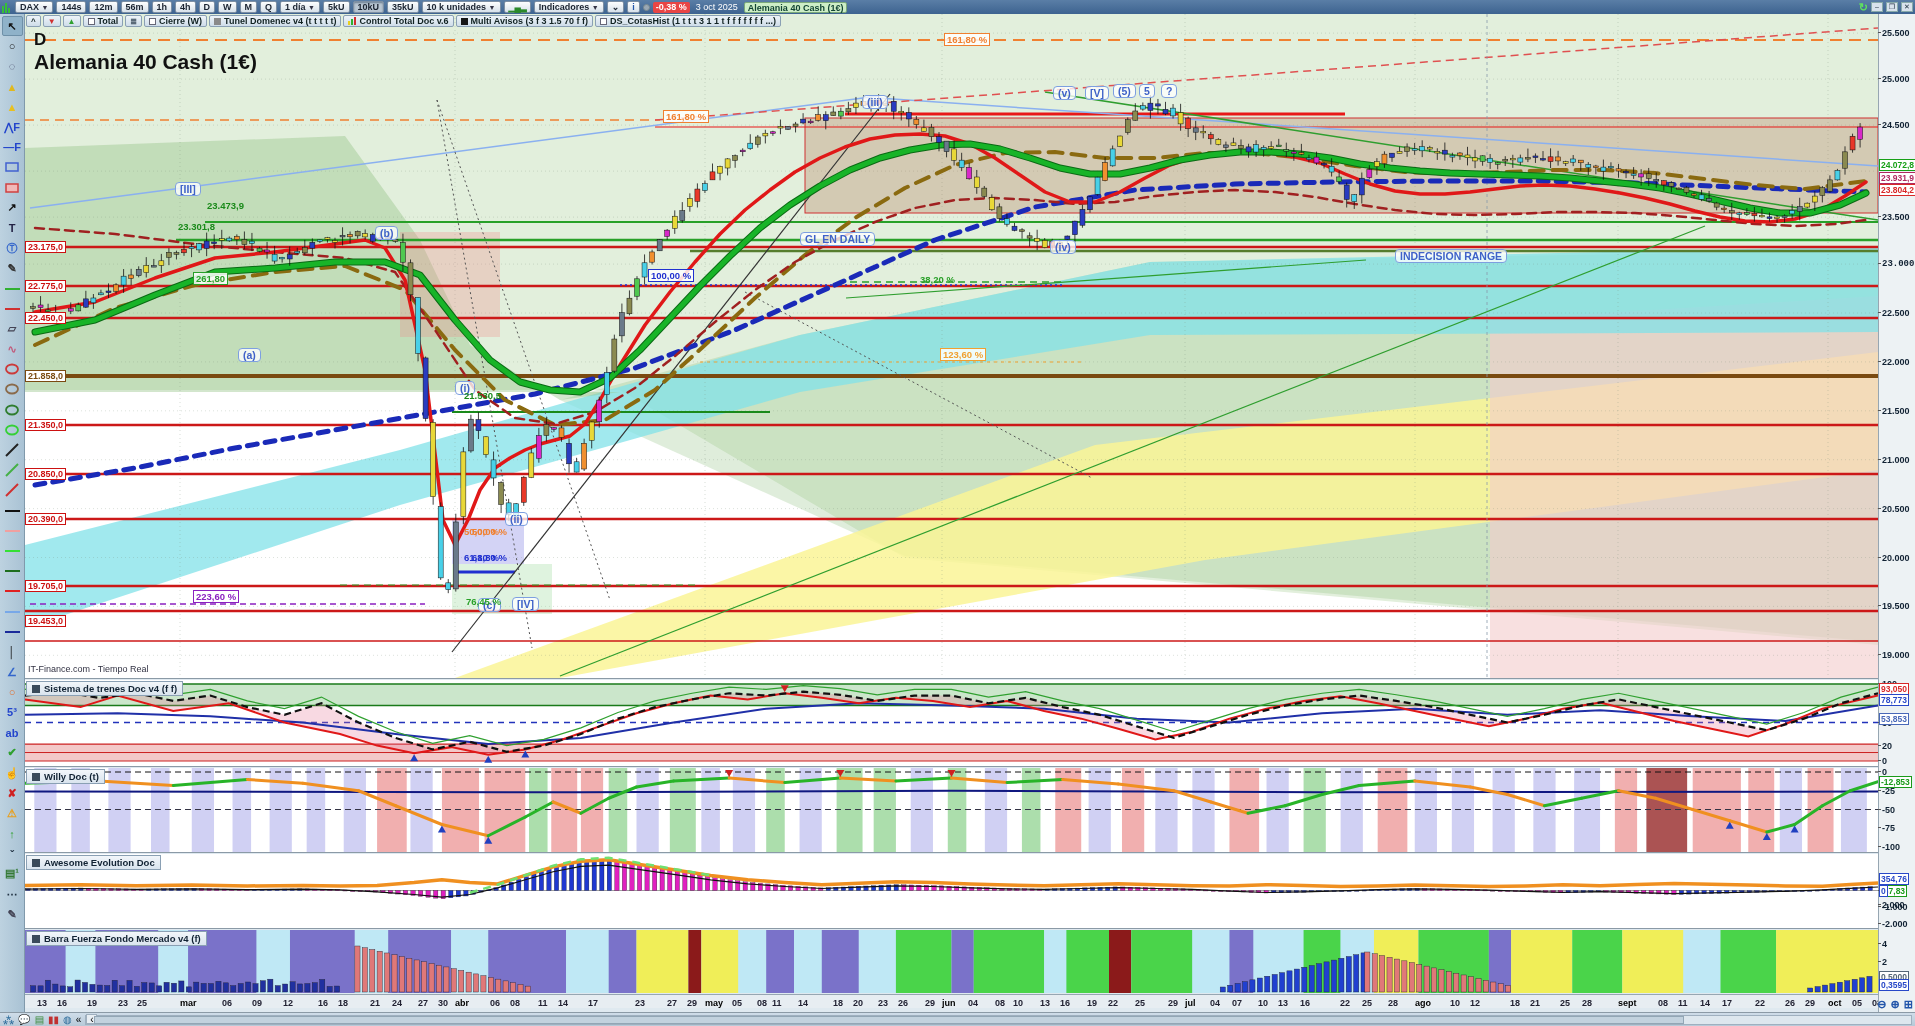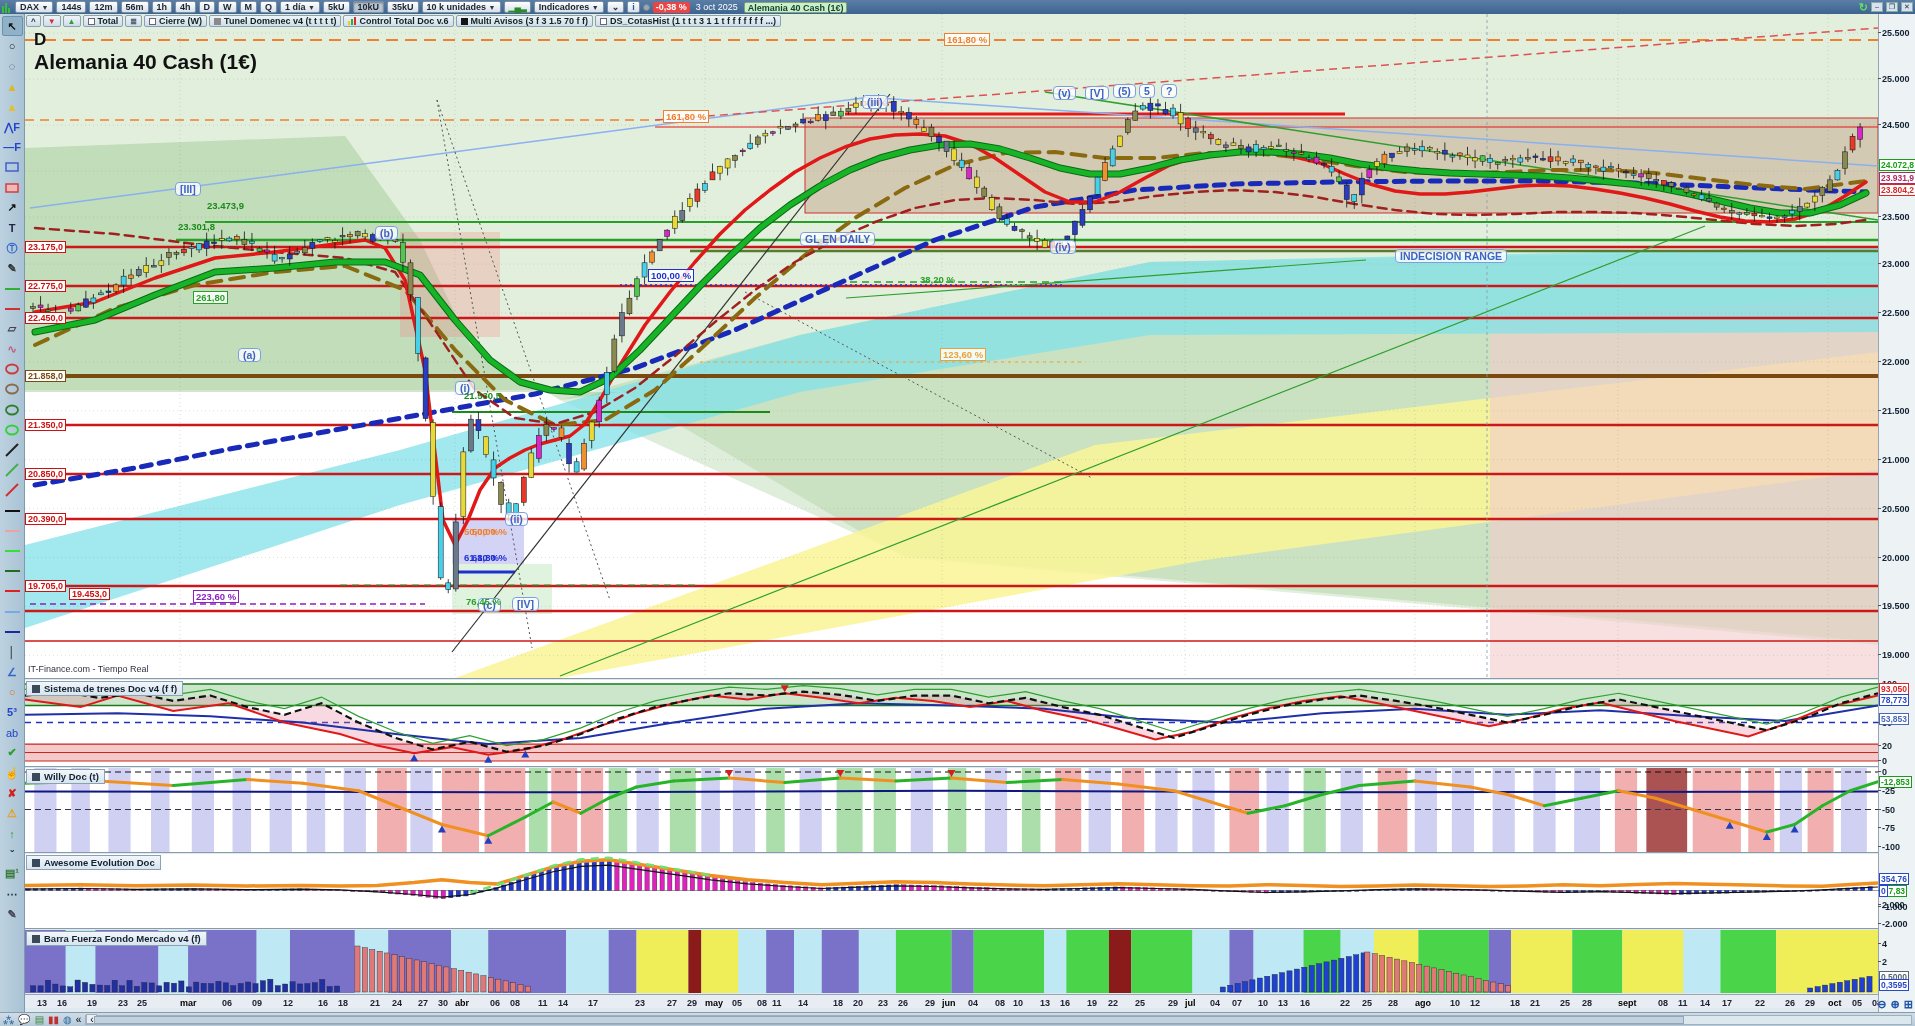--- a/index.html
+++ b/index.html
@@ -718,38 +718,38 @@
       <div class="wave" style="left: 512px; top: 597px;">[IV]</div>
       <div class="wave" style="left: 800px; top: 232px;">GL EN DAILY</div>
       <div class="wave" style="left: 1050px; top: 240px;">(iv)</div>
       <div class="wave" style="left: 1395px; top: 249px;">INDECISION RANGE</div>
       <div class="pct box" style="left: 663px; top: 110px; color: rgb(240, 128, 48); border-color: rgb(240, 128, 48);">161,80 %</div>
       <div class="pct box" style="left: 944px; top: 33px; color: rgb(240, 128, 48); border-color: rgb(240, 128, 48);">161,80 %</div>
       <div class="pct box" style="left: 648px; top: 269px; color: rgb(32, 48, 208); border-color: rgb(32, 48, 208);">100,00 %</div>
       <div class="pct" style="left: 918px; top: 274px; color: rgb(40, 160, 40);">38,20 %</div>
       <div class="pct box" style="left: 940px; top: 348px; color: rgb(240, 160, 48); border-color: rgb(240, 160, 48);">123,60 %</div>
       <div class="pct box" style="left: 193px; top: 590px; color: rgb(138, 32, 192); border-color: rgb(138, 32, 192);">223,60 %</div>
-      <div class="pct box" style="left: 193px; top: 291px; color: rgb(40, 160, 40); border-color: rgb(40, 160, 40);">261,80</div>
+      <div class="pct box" style="left: 193px; top: 272px; color: rgb(40, 160, 40); border-color: rgb(40, 160, 40);">261,80</div>
       <div class="pct" style="left: 462px; top: 390px; color: rgb(26, 138, 26);">21.530,5</div>
       <div class="pct" style="left: 205px; top: 200px; color: rgb(26, 138, 26);">23.473,9</div>
       <div class="pct" style="left: 176px; top: 221px; color: rgb(26, 138, 26);">23.301,8</div>
       <div class="pct" style="left: 462px; top: 526px; color: rgb(240, 128, 48);">50,00 %</div>
       <div class="pct" style="left: 470px; top: 526px; color: rgb(240, 128, 48);">50,00 %</div>
       <div class="pct" style="left: 462px; top: 552px; color: rgb(32, 48, 208);">61,80 %</div>
       <div class="pct" style="left: 470px; top: 552px; color: rgb(32, 48, 208);">61,80 %</div>
       <div class="pct" style="left: 464px; top: 596px; color: rgb(40, 160, 40);">76,45 %</div>
       <div class="ltag" style="top: 241px; color: rgb(204, 17, 17); border-color: rgb(204, 17, 17);">23.175,0</div>
       <div class="ltag" style="top: 280px; color: rgb(204, 17, 17); border-color: rgb(204, 17, 17);">22.775,0</div>
       <div class="ltag" style="top: 312px; color: rgb(204, 17, 17); border-color: rgb(204, 17, 17);">22.450,0</div>
       <div class="ltag" style="top: 370px; color: rgb(122, 74, 16); border-color: rgb(122, 74, 16);">21.858,0</div>
       <div class="ltag" style="top: 419px; color: rgb(204, 17, 17); border-color: rgb(204, 17, 17);">21.350,0</div>
       <div class="ltag" style="top: 468px; color: rgb(204, 17, 17); border-color: rgb(204, 17, 17);">20.850,0</div>
       <div class="ltag" style="top: 513px; color: rgb(204, 17, 17); border-color: rgb(204, 17, 17);">20.390,0</div>
       <div class="ltag" style="top: 580px; color: rgb(204, 17, 17); border-color: rgb(204, 17, 17);">19.705,0</div>
-      <div class="ltag" style="top: 588px; color: rgb(204, 17, 17); border-color: rgb(204, 17, 17); margin-left: 44px;">19.453,0</div>
+      <div class="ltag" style="top: 615px; color: rgb(204, 17, 17); border-color: rgb(204, 17, 17);">19.453,0</div>
       <svg width="1878" height="87" style="top: 680px;">
         <rect x="25" y="0" width="1853" height="87" fill="#fff"></rect>
         <rect x="25" y="4" width="1853" height="21.560000000000002" fill="rgba(160,210,160,0.55)"></rect>
         <line x1="25" y1="4" x2="1878" y2="4" stroke="#1a7a1a" stroke-width="1.5"></line>
         <line x1="25" y1="25.560000000000002" x2="1878" y2="25.560000000000002" stroke="#1a7a1a" stroke-width="1.5"></line>
         <rect x="25" y="64.06" width="1853" height="16.939999999999998" fill="rgba(235,165,165,0.6)"></rect>
         <line x1="25" y1="64.06" x2="1878" y2="64.06" stroke="#cc2222" stroke-width="1.2"></line>
         <line x1="25" y1="72.53" x2="1878" y2="72.53" stroke="#cc2222" stroke-width="1"></line>
         <line x1="25" y1="81" x2="1878" y2="81" stroke="#cc2222" stroke-width="1.2"></line>
         <line x1="25" y1="42.5" x2="1878" y2="42.5" stroke="#2233bb" stroke-width="1.5" stroke-dasharray="6 5"></line>
@@ -1370,38 +1370,38 @@
       <div class="tool">
         <span class="hl" style="border-top-color: rgb(120, 168, 232);"></span>
       </div>
       <div class="tool">
         <span class="hl" style="border-top-color: rgb(26, 42, 154);"></span>
       </div>
       <div class="tool" style="color: rgb(17, 17, 17); font-weight: bold;">│</div>
       <div class="tool" style="color: rgb(51, 102, 204); font-weight: bold;">∠</div>
       <div class="tool" style="color: rgb(224, 112, 48); font-weight: bold;">○</div>
       <div class="tool" style="color: rgb(34, 68, 204); font-weight: bold;">5³</div>
-      <div class="tool" style="color: rgb(34, 68, 204); font-weight: normal;">ab</div>
+      <div class="tool" style="color: rgb(34, 68, 204); font-weight: bold;">ab</div>
       <div class="tool" style="color: rgb(47, 160, 47); font-weight: bold;">✔</div>
       <div class="tool" style="color: rgb(47, 160, 47); font-weight: bold;">☝</div>
       <div class="tool" style="color: rgb(208, 32, 32); font-weight: bold;">✘</div>
       <div class="tool" style="color: rgb(232, 160, 32); font-weight: bold;">⚠</div>
       <div class="tool" style="color: rgb(47, 160, 47); font-weight: bold;">↑</div>
       <div class="tool" style="color: rgb(34, 51, 68); font-weight: bold;">ˇ</div>
       <div class="tool" style="color: rgb(53, 122, 53); font-weight: bold;">▤¹</div>
       <div class="tool" style="color: rgb(34, 51, 68); font-weight: bold;">⋯</div>
       <div class="tool" style="color: rgb(68, 68, 85); font-weight: bold;">✎</div>
     </div>
 
 <div id="raxis">
       <div class="tick" style="top: 28.1px;">25.500</div>
       <div class="tick" style="top: 74.1px;">25.000</div>
       <div class="tick" style="top: 120.1px;">24.500</div>
       <div class="tick" style="top: 212.1px;">23.500</div>
-      <div class="tick" style="top: 259.115px;">23.000</div>
+      <div class="tick" style="top: 259.115px; font-family: Liberation Mono, monospace;">23.000</div>
       <div class="tick" style="top: 308.015px;">22.500</div>
       <div class="tick" style="top: 356.915px;">22.000</div>
       <div class="tick" style="top: 405.815px;">21.500</div>
       <div class="tick" style="top: 454.715px;">21.000</div>
       <div class="tick" style="top: 503.615px;">20.500</div>
       <div class="tick" style="top: 552.515px;">20.000</div>
       <div class="tick" style="top: 601.415px;">19.500</div>
       <div class="tick" style="top: 650.315px;">19.000</div>
       <div class="ptag" style="top: 159px; color: rgb(23, 160, 23); border-color: rgb(23, 160, 23);">24.072,8</div>
       <div class="ptag" style="top: 172px; color: rgb(176, 40, 96); border-color: rgb(176, 40, 96);">23.931,9</div>

